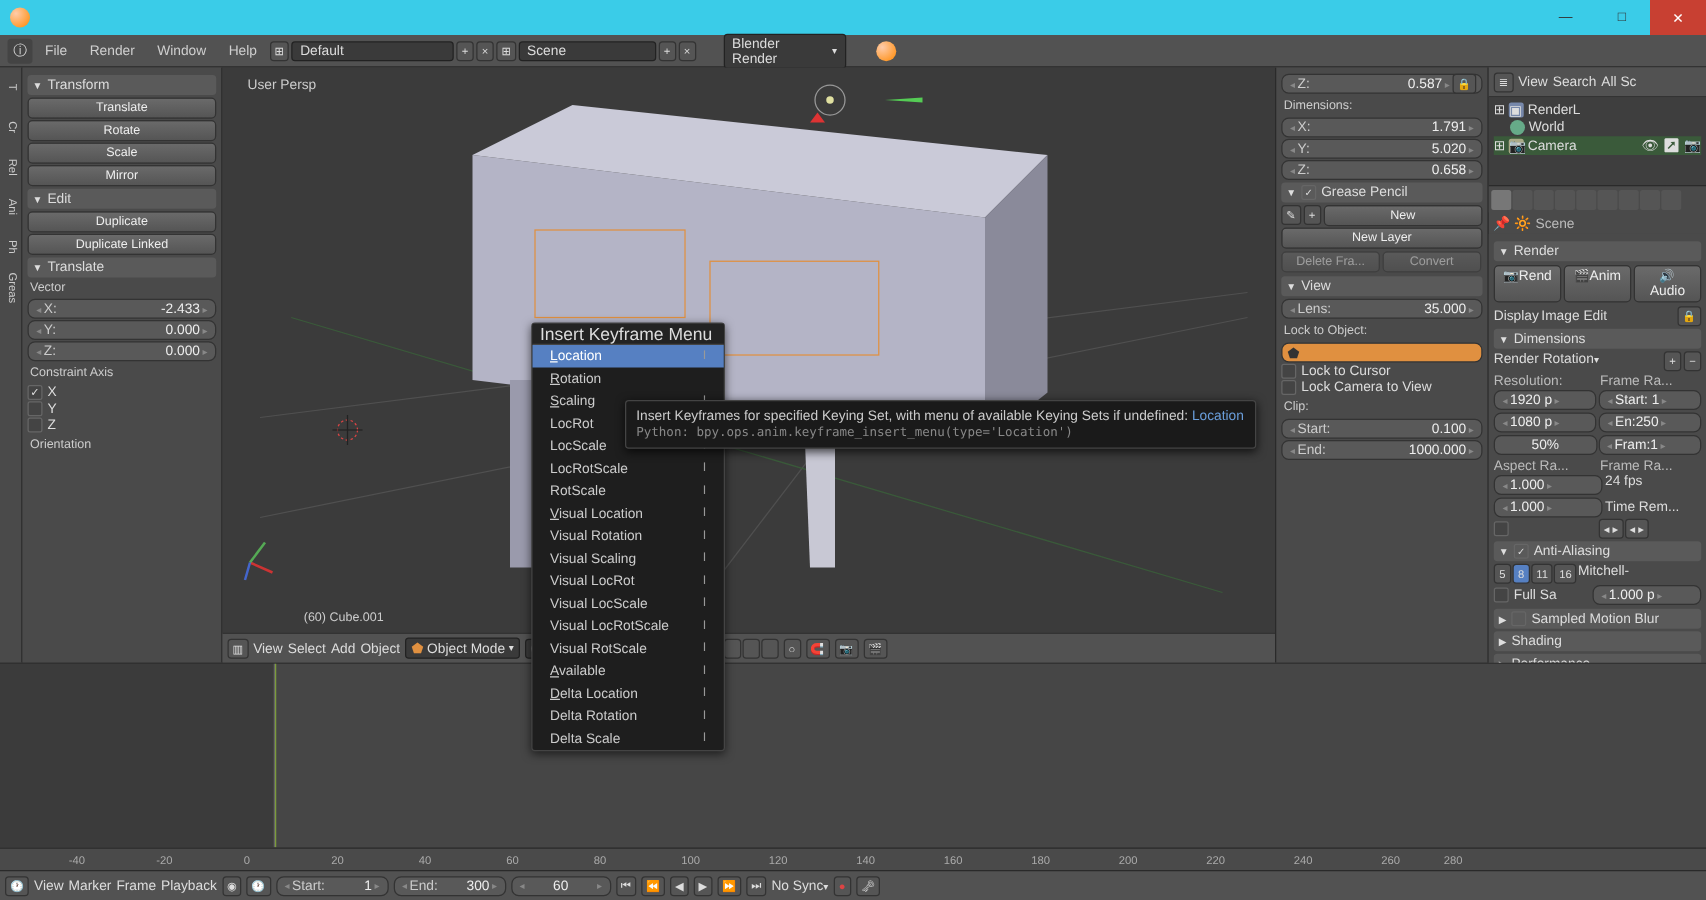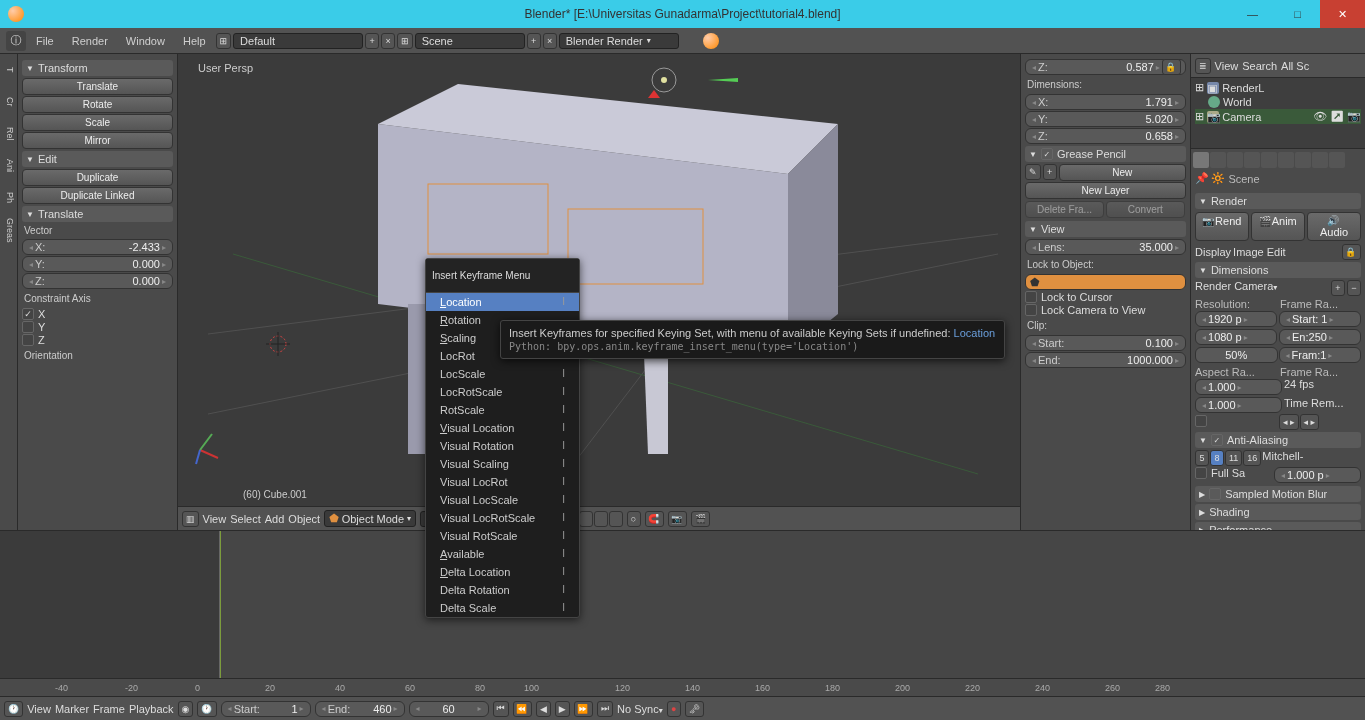--- a/index.html
+++ b/index.html
@@ -32,34 +32,34 @@
 
 
 .panel-head { background: #5a5a5a; border-radius: 3px; padding: 2px 4px; margin: 2px 0; display: flex; align-items: center; gap: 4px; font-size: 11px; }
 .panel-head .tri { font-size: 8px; }
 .btn { background: linear-gradient(#6a6a6a,#555); border: 1px solid #333; border-radius: 4px; padding: 2px 6px; color: #eee; text-align: center; margin: 1px 0; width: 100%; font-size: 10px; }
 .btn.half { width: 49%; display: inline-block; }
 .numfield { display: flex; align-items: center; background: #595959; border: 1px solid #333; border-radius: 6px; padding: 0 4px; margin: 1px 0; height: 16px; font-size: 10px; }
 .numfield .lab { flex: 1; color: #ccc; }
 .numfield .val { color: #eee; }
 .numfield .arr { color: #888; font-size: 8px; padding: 0 2px; }
-.check { display: flex; align-items: flex-start; gap: 4px; margin: 1px 0; font-size: 10px; }
+.check { display: flex; align-items: center; gap: 4px; margin: 1px 0; font-size: 10px; }
 .check .box { width: 12px; height: 12px; border: 1px solid #666; border-radius: 2px; background: #444; display: flex; align-items: center; justify-content: center; font-size: 9px; }
 
 
 .viewport .vp-label { position: absolute; top: 8px; left: 20px; color: #ccc; font-size: 11px; }
 .viewport .objname { position: absolute; left: 65px; bottom: 30px; color: #ccc; font-size: 10px; }
 .viewport .gizmo { position: absolute; left: 470px; top: 10px; }
 .viewport .header { position: absolute; bottom: 0; left: 0; right: 0; height: 24px; background: #525252; border-top: 1px solid #2a2a2a; display: flex; align-items: center; gap: 4px; padding: 0 4px; }
 .viewport .header .drop2 { background: #3a3a3a; border: 1px solid #222; border-radius: 3px; padding: 1px 4px; display: flex; align-items: center; gap: 3px; }
 .viewport .header .drop2 .sphere { width: 12px; height: 12px; border-radius: 50%; background: radial-gradient(circle at 30% 30%, #fff, #999); }
 
 
 .popup { position: absolute; left: 425px; top: 258px; width: 155px; background: #1e1e1e; border: 1px solid #444; border-radius: 3px; z-index: 50; box-shadow: 0 2px 8px rgba(0,0,0,.6); }
-.popup .ptitle { padding: 11px 6px; color: #ddd; background: #232323; border-bottom: 1px solid #444; font-size: 10px; }
+.popup .ptitle { padding: 0 6px; color: #ddd; background: #232323; border-bottom: 1px solid #444; font-size: 14px; }
 .popup .pitem { padding: 3px 14px; color: #ccc; font-size: 11px; display: flex; justify-content: space-between; }
 .popup .pitem.sel { background: #5680c2; color: #fff; }
 .popup .pitem .u { text-decoration: underline; }
 .popup .hotkey { color: #999; font-size: 10px; }
 
 
 .tooltip { position: absolute; left: 500px; top: 320px; width: 505px; background: #1a1a1a; border: 1px solid #444; border-radius: 3px; padding: 6px 8px; z-index: 60; box-shadow: 0 2px 8px rgba(0,0,0,.7); }
 .tooltip .line1 { color: #ccc; font-size: 10px; }
 .tooltip .line1 .link { color: #6a9edb; }
 .tooltip .line2 { color: #aaa; font-size: 10px; margin-top: 2px; }
@@ -86,21 +86,20 @@
 
 .small-btn { background: #555; border: 1px solid #333; border-radius: 3px; padding: 0 3px; font-size: 9px; min-width: 14px; height: 16px; display: inline-flex; align-items: center; justify-content: center; }
 </style>
 </head>
 <body>
 
 <div class="titlebar">
   <div style="display:flex;align-items:center">
     <div class="appicon"></div>
   </div>
-  <div class="title">Blender* [E:\Universitas Gunadarma\Project\tutorial4.blend]</div>
   <div class="winbtns">
     <div class="winbtn">—</div>
     <div class="winbtn">□</div>
     <div class="winbtn close">✕</div>
   </div>
 </div>
 
 <div class="menubar">
   <div class="icon-btn">ⓘ</div>
   <div class="menu-item">File</div>
@@ -112,21 +111,21 @@
       <span>Default</span>
     </div>
   <div class="small-btn">+</div>
   <div class="small-btn">×</div>
   <div class="small-btn">⊞</div>
   <div class="drop" style="width:110px">
       <span>Scene</span>
     </div>
   <div class="small-btn">+</div>
   <div class="small-btn">×</div>
-  <div class="drop" style="width:120px;">
+  <div class="drop" style="width:98px;margin-left:20px">
       <span>Blender Render</span> 
       <span style="font-size:8px">▾</span>
     </div>
   <div style="width:20px"></div>
   <div style="width:16px;height:16px;border-radius:50%;background:radial-gradient(circle at 30% 30%,#fca,#f80)"></div>
 </div>
 
 <div class="main">
 
   <div class="leftnarrow">
@@ -411,21 +410,21 @@
         <span>Display</span>
         <div class="drop" style="flex:1"><span>Image Edit</span></div>
         <div class="small-btn">🔒</div>
       </div>
 
       <div class="panel-head">
           <span class="tri">▼</span>
           <span>Dimensions</span>
         </div>
       <div style="display:flex;gap:2px">
-        <div class="drop" style="flex:1"><span>Render Camera</span><span style="font-size:8px">▾</span></div>
+        <div class="drop" style="flex:1"><span>Render Rotation</span><span style="font-size:8px">▾</span></div>
         <div class="small-btn">+</div>
         <div class="small-btn">−</div>
       </div>
       <div style="display:flex;gap:4px;font-size:9px;color:#bbb;margin-top:2px">
         <span style="flex:1">Resolution:</span>
         <span style="flex:1">Frame Ra...</span>
       </div>
       <div style="display:flex;gap:2px">
         <div class="numfield" style="flex:1">
             <span class="arr">◂</span>
@@ -540,21 +539,21 @@
     <div class="playhead" style="left:220px"></div>
   </div>
   <div class="ruler">
     <span class="tick" style="left:55px">-40</span>
     <span class="tick" style="left:125px">-20</span>
     <span class="tick" style="left:195px">0</span>
     <span class="tick" style="left:265px">20</span>
     <span class="tick" style="left:335px">40</span>
     <span class="tick" style="left:405px">60</span>
     <span class="tick" style="left:475px">80</span>
-    <span class="tick" style="left:524px">100</span>
+    <span class="tick" style="left:545px">100</span>
     <span class="tick" style="left:615px">120</span>
     <span class="tick" style="left:685px">140</span>
     <span class="tick" style="left:755px">160</span>
     <span class="tick" style="left:825px">180</span>
     <span class="tick" style="left:895px">200</span>
     <span class="tick" style="left:965px">220</span>
     <span class="tick" style="left:1035px">240</span>
     <span class="tick" style="left:1105px">260</span>
     <span class="tick" style="left:1155px">280</span>
   </div>
@@ -568,21 +567,21 @@
     <div class="small-btn">🕐</div>
     <div class="numfield" style="width:90px">
         <span class="arr">◂</span>
         <span class="lab">Start:</span>
         <span class="val">1</span>
         <span class="arr">▸</span>
       </div>
     <div class="numfield" style="width:90px">
         <span class="arr">◂</span>
         <span class="lab">End:</span>
-        <span class="val">460</span>
+        <span class="val">300</span>
         <span class="arr">▸</span>
       </div>
     <div class="numfield" style="width:80px">
         <span class="arr">◂</span>
         <span class="val" style="margin:0 auto">60</span>
         <span class="arr">▸</span>
       </div>
     <div class="small-btn">⏮</div>
     <div class="small-btn">⏪</div>
     <div class="small-btn">◀</div>

